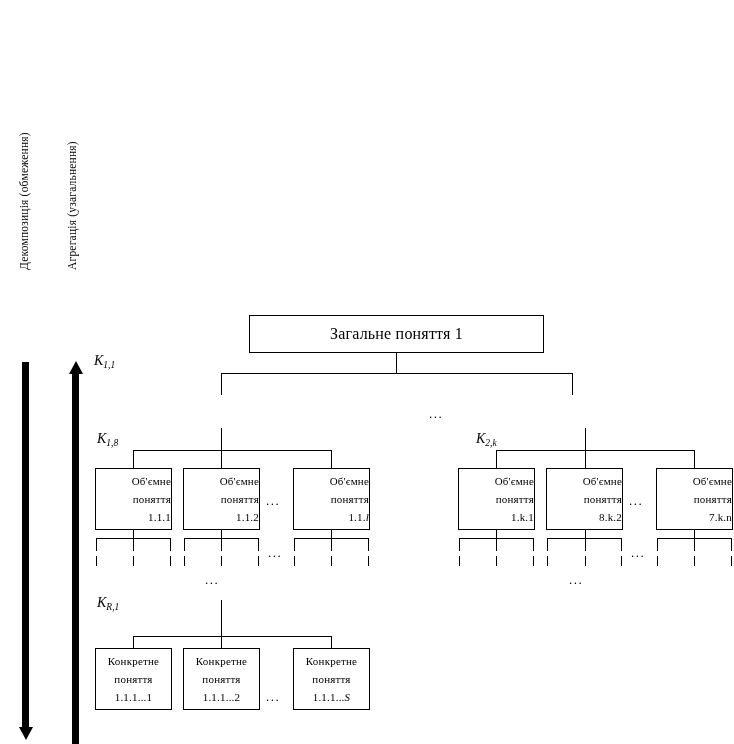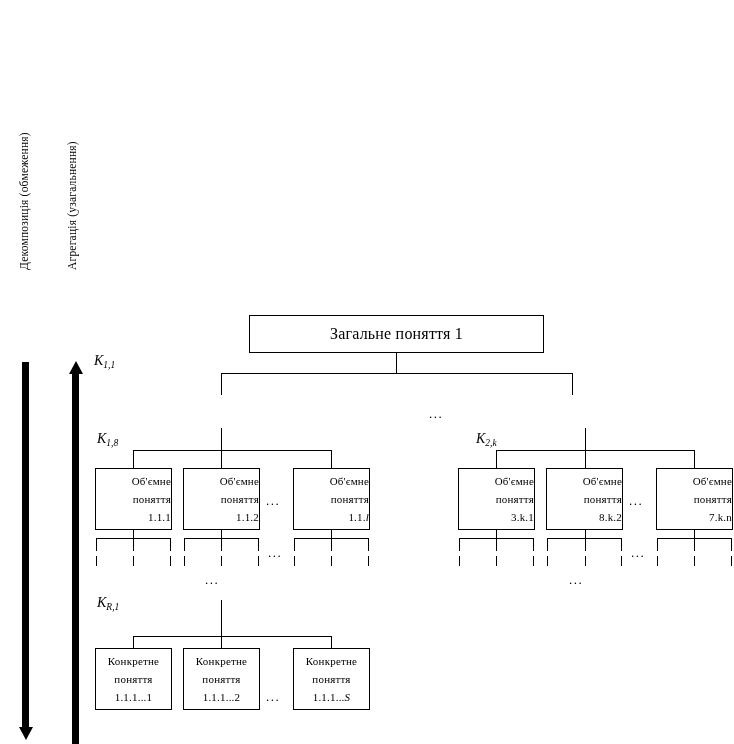--- a/index.html
+++ b/index.html
@@ -168,21 +168,21 @@
     <span class="ln">Об'ємне</span>
     <span class="ln">поняття</span>
     <span class="ln">1.1.<span class="it">l</span></span>
   </div>
 
   <div class="ellipsis" style="left:266px; top:494px;">...</div>
 
   <div class="node node-l3" style="left:458px; top:468px; width:77px; height:62px;">
     <span class="ln">Об'ємне</span>
     <span class="ln">поняття</span>
-    <span class="ln">3.k.1</span>
+    <span class="ln">1.k.1</span>
   </div>
 
   <div class="node node-l3" style="left:546px; top:468px; width:77px; height:62px;">
     <span class="ln">Об'ємне</span>
     <span class="ln">поняття</span>
     <span class="ln">8.k.2</span>
   </div>
 
   <div class="node node-l3" style="left:656px; top:468px; width:77px; height:62px;">
     <span class="ln">Об'ємне</span>

